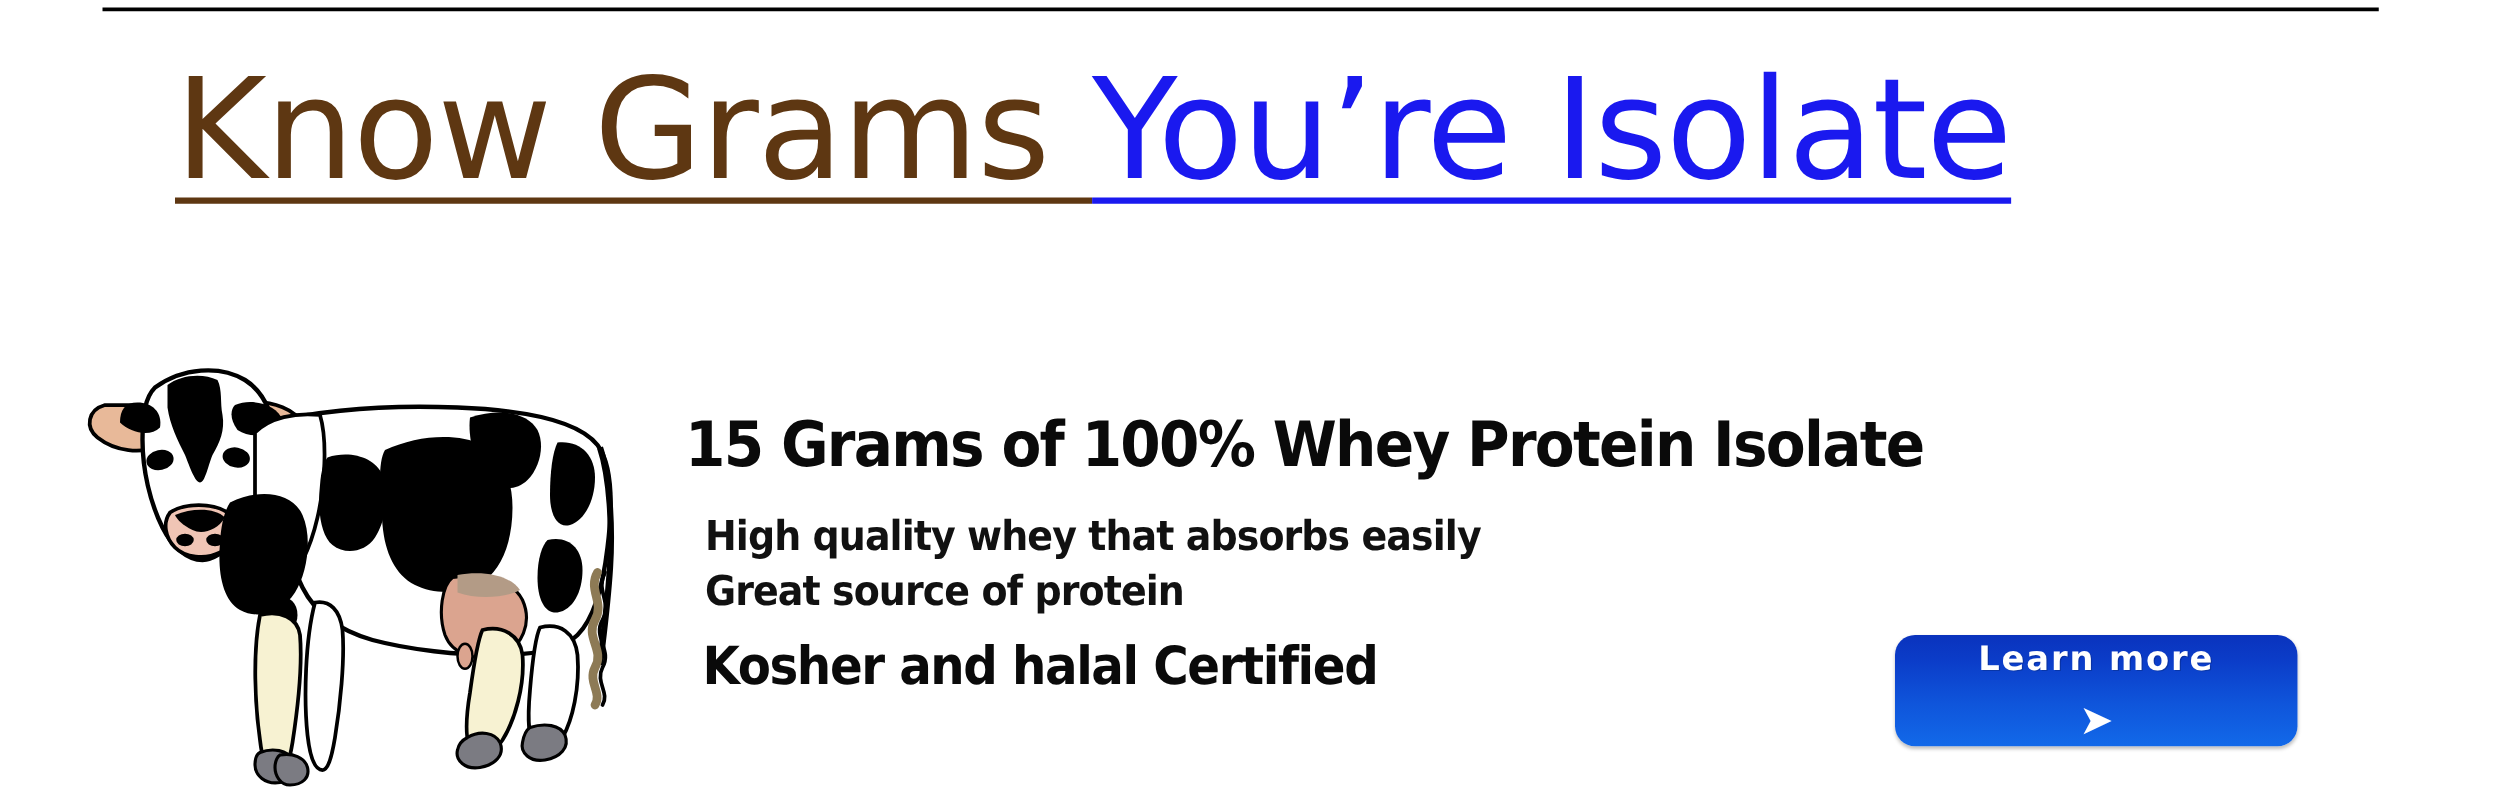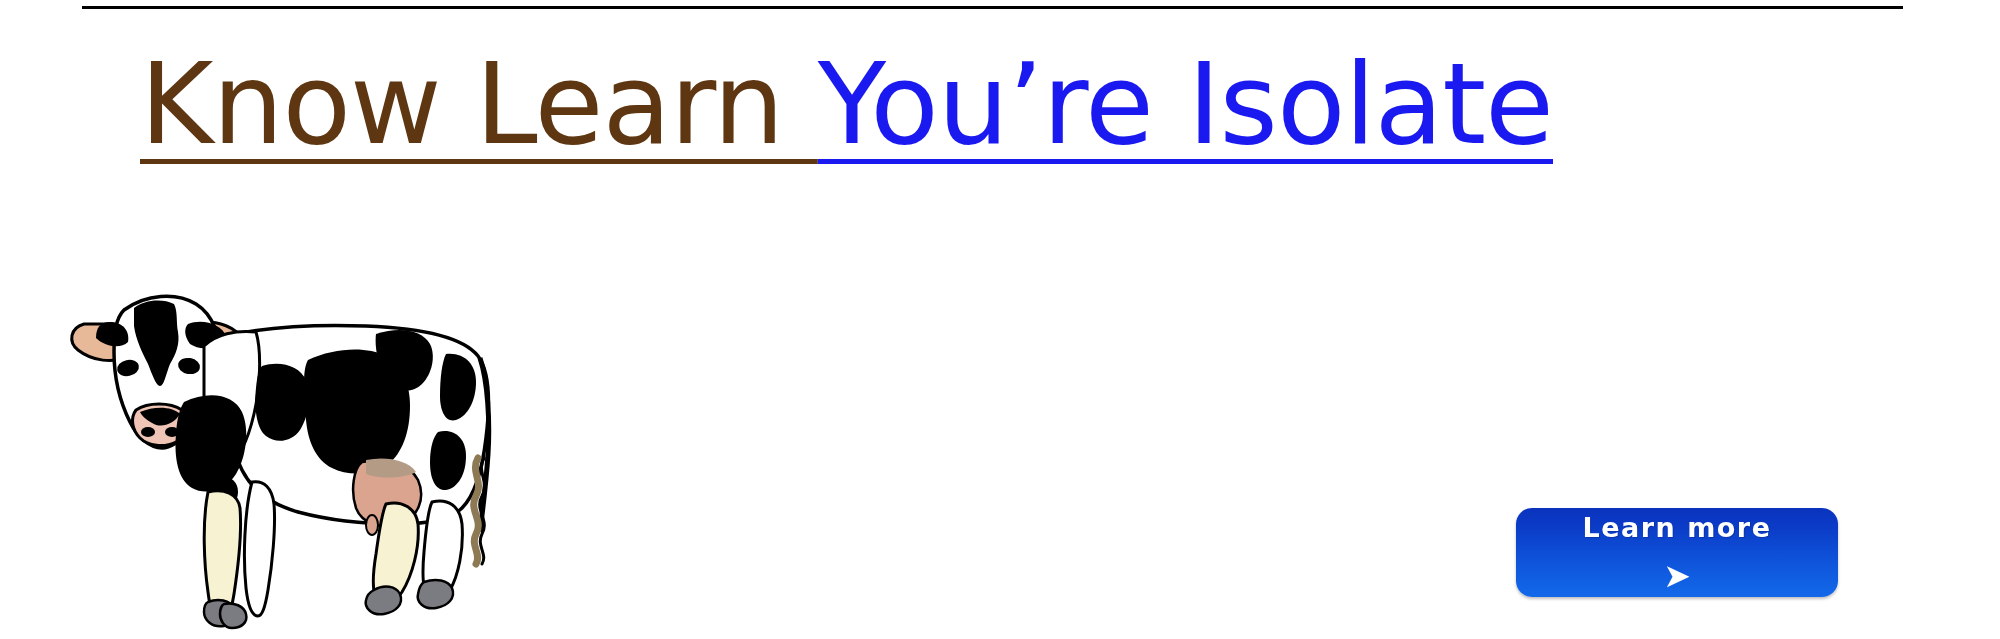--- a/index.html
+++ b/index.html
@@ -140,21 +140,21 @@
     margin-top: 4px;
   }
 </style>
 </head>
 <body>
 
 <div class="canvas">
 
   <div class="top-rule"></div>
 
-  <div class="title"><span class="brown">Know Learn </span><span class="blue">You’re Isolate</span></div>
+  <div class="title"><span class="brown">Know Grams </span><span class="blue">You’re Isolate</span></div>
 
   <div class="cow-wrap">
     <svg viewBox="0 0 450 357" xmlns="http://www.w3.org/2000/svg" aria-hidden="true">
       <g>
 
         <path d="M18 42 C4 46 2 60 12 68 C26 79 48 82 60 74 C66 66 58 50 44 42 Z" fill="#e8b999" stroke="#000" stroke-width="3"></path>
         <path d="M132 40 C152 38 172 46 176 58 C179 70 166 80 148 78 C130 76 118 64 120 52 Z" fill="#e8b999" stroke="#000" stroke-width="3"></path>
 
         <path d="M58 28 C80 12 110 10 130 22 C146 32 156 54 154 82
                  C152 110 142 132 128 146 C116 158 104 166 96 166
@@ -233,19 +233,25 @@
 
         <path d="M414 76 C422 100 424 140 422 172 C420 204 416 232 414 250" fill="none" stroke="#000" stroke-width="5"></path>
         <path d="M412 176 C404 190 418 200 410 214 C402 228 418 238 410 252
                  C404 264 416 272 410 282" fill="none" stroke="#8d7a55" stroke-width="7" stroke-linecap="round"></path>
         <path d="M418 176 C410 190 424 200 416 214 C408 228 424 238 416 252
                  C410 264 422 272 416 282" fill="none" stroke="#000" stroke-width="3" stroke-linecap="round"></path>
       </g>
     </svg>
   </div>
 
+  <div class="copy">
+    <div class="lead">15 Grams of 100% Whey Protein Isolate</div>
+    <div class="subline first">High quality whey that absorbs easily</div>
+    <div class="subline">Great source of protein</div>
+    <div class="claim">Kosher and halal Certified</div>
+  </div>
 
   <button class="cta">
     <span class="cta-label">Learn more</span>
     <span class="cta-chevron">➤</span>
   </button>
 
 </div>
 
 </body></html>

